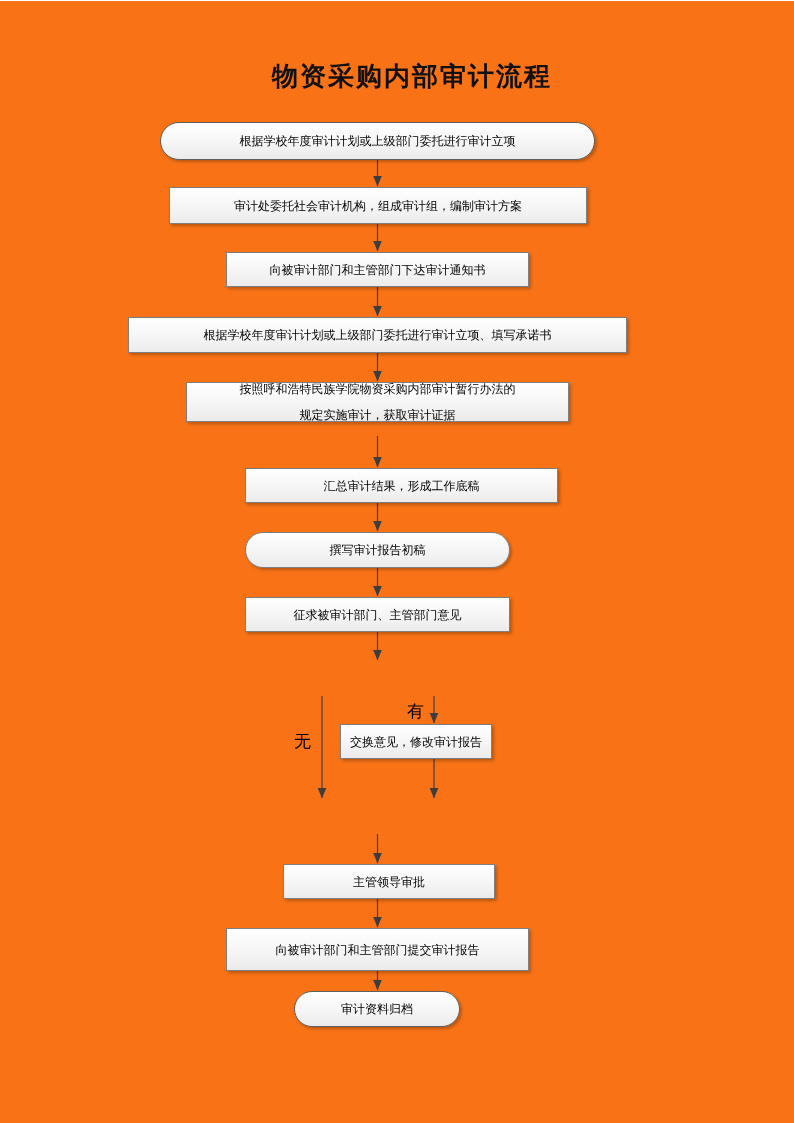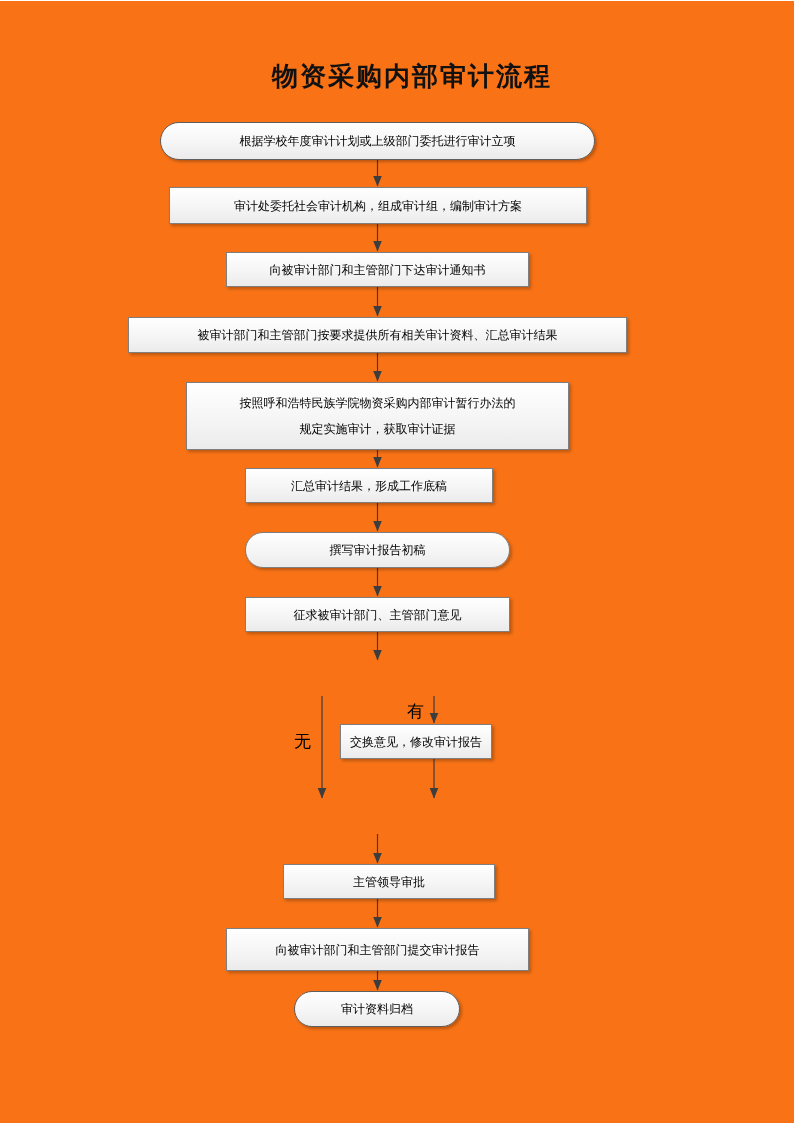--- a/index.html
+++ b/index.html
@@ -64,28 +64,28 @@
 
   <div class="branch-label" style="left:294px; top:729px;">无</div>
   <div class="branch-label" style="left:407px; top:699px;">有</div>
 
   <div class="node stadium" style="left:160px; top:121px; width:435px; height:38px;">根据学校年度审计计划或上级部门委托进行审计立项</div>
 
   <div class="node" style="left:169px; top:186px; width:418px; height:37px;">审计处委托社会审计机构，组成审计组，编制审计方案</div>
 
   <div class="node" style="left:226px; top:251px; width:303px; height:35px;">向被审计部门和主管部门下达审计通知书</div>
 
-  <div class="node" style="left:128px; top:316px; width:499px; height:36px;">被审计部门和主管部门按要求提供所有相关审计资料、汇总审计结果</div>
+  <div class="node" style="left:128px; top:316px; width:499px; height:36px;">根据学校年度审计计划或上级部门委托进行审计立项、填写承诺书</div>
 
-  <div class="node multiline" style="left:186px; top:381px; width:383px; height:68px; line-height:26px;">
+  <div class="node multiline" style="left:186px; top:381px; width:383px; height:40px; line-height:26px;">
     <span>按照呼和浩特民族学院物资采购内部审计暂行办法的</span>
     <span>规定实施审计，获取审计证据</span>
   </div>
 
-  <div class="node" style="left:245px; top:467px; width:248px; height:35px;">汇总审计结果，形成工作底稿</div>
+  <div class="node" style="left:245px; top:467px; width:313px; height:35px;">汇总审计结果，形成工作底稿</div>
 
   <div class="node" style="left:245px; top:531px; width:265px; height:36px;border-radius:18px;">撰写审计报告初稿</div>
 
   <div class="node" style="left:245px; top:596px; width:265px; height:35px;">征求被审计部门、主管部门意见</div>
 
 
   <div class="node" style="left:340px; top:723px; width:152px; height:35px;">交换意见，修改审计报告</div>
 
 
   <div class="node" style="left:283px; top:863px; width:212px; height:35px;">主管领导审批</div>

